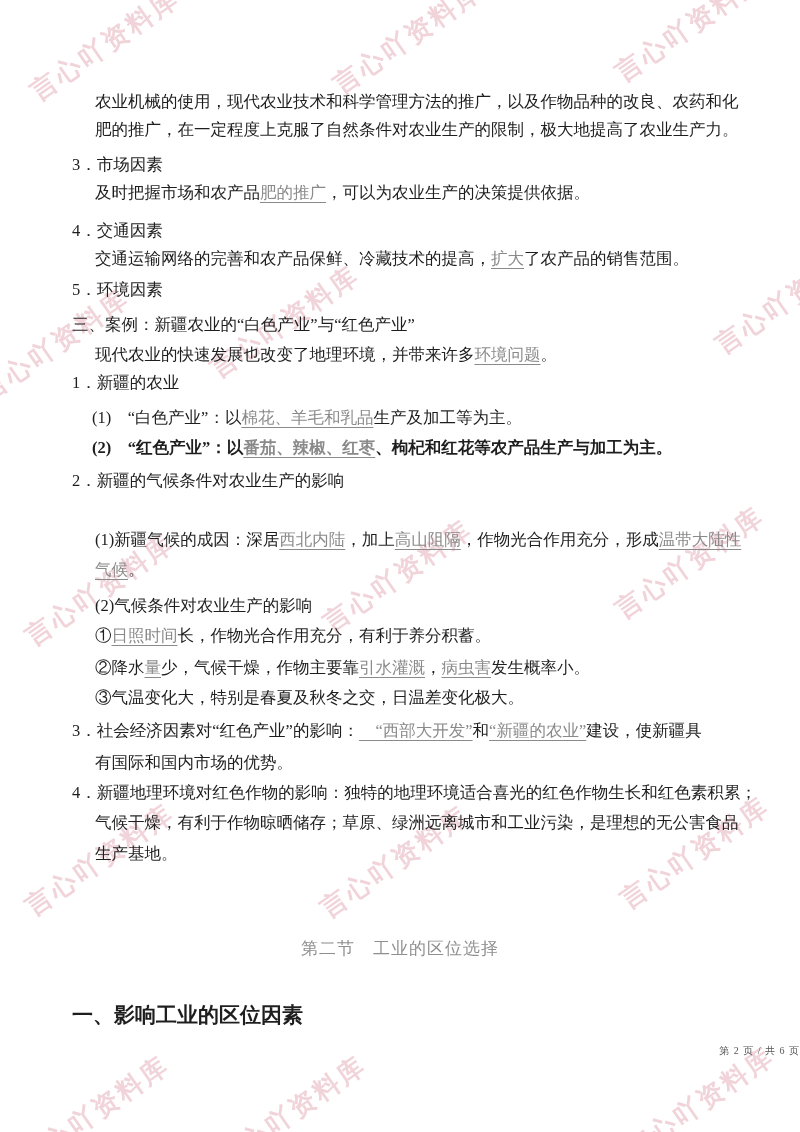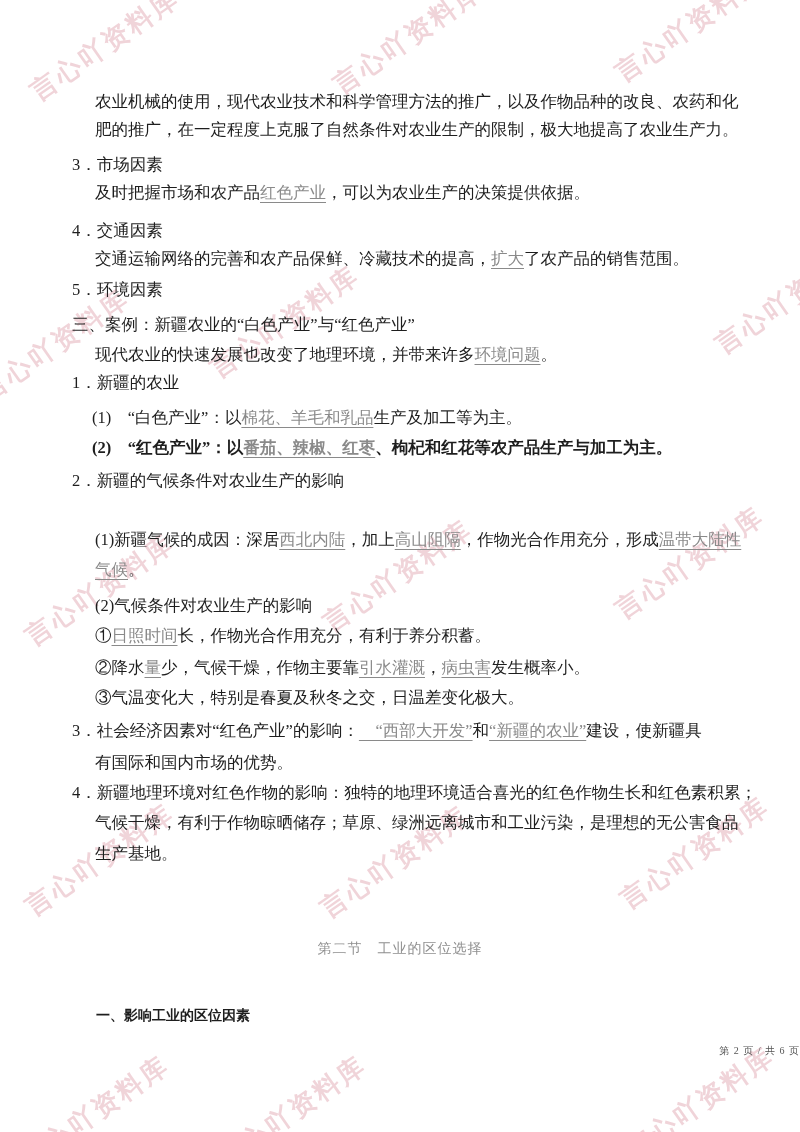--- a/index.html
+++ b/index.html
@@ -27,29 +27,29 @@
   .content{position:relative;z-index:2;padding-top:88px;}
   .line{
     height:28px;line-height:28px;
     font-size:16.5px;
     white-space:nowrap;
   }
   .line.body{margin-left:95px;}
   .line.item{margin-left:72px;}
   .line.sub{margin-left:92px;}
   .line.hei{
-    margin-left:96px;
+    margin-left:72px;
     font-family:"Liberation Sans","DejaVu Sans",sans-serif;
     font-weight:600;
-    font-size:14px;
+    font-size:21px;
   }
   .line.heading{
     text-align:center;
     color:var(--heading_gray,#8f8f8f);
-    font-size:14px;
+    font-size:17px;
     letter-spacing:1px;
   }
   .line.footer{
     text-align:right;
     color:var(--footer_gray,#555555);
     font-size:10px;
     letter-spacing:1px;
   }
   .ans{
     color:var(--answer_gray,#8a8a8a);
@@ -76,21 +76,21 @@
       <span class="watermark" style="left: 395px; top: 862px;">言心吖资料库</span>
       <span class="watermark" style="left: 695px; top: 853px;">言心吖资料库</span>
       <span class="watermark" style="left: 95px; top: 1112px;">言心吖资料库</span>
       <span class="watermark" style="left: 292px; top: 1112px;">言心吖资料库</span>
       <span class="watermark" style="left: 700px; top: 1103px;">言心吖资料库</span>
     </div>
   <div class="content">
       <div class="line body"><span>农业机械的使用，现代农业技术和科学管理方法的推广，以及作物品种的改良、农药和化</span></div>
       <div class="line body"><span>肥的推广，在一定程度上克服了自然条件对农业生产的限制，极大地提高了农业生产力。</span></div>
       <div class="line item" style="margin-top: 7px;"><span>3．市场因素</span></div>
-      <div class="line body"><span>及时把握市场和农产品</span><span class="ans">红色产业</span><span>，可以为农业生产的决策提供依据。</span></div>
+      <div class="line body"><span>及时把握市场和农产品</span><span class="ans">肥的推广</span><span>，可以为农业生产的决策提供依据。</span></div>
       <div class="line item" style="margin-top: 10px;"><span>4．交通因素</span></div>
       <div class="line body"><span>交通运输网络的完善和农产品保鲜、冷藏技术的提高，</span><span class="ans">扩大</span><span>了农产品的销售范围。</span></div>
       <div class="line item" style="margin-top: 3px;"><span>5．环境因素</span></div>
       <div class="line item" style="margin-top: 7px;"><span>三、案例：新疆农业的“白色产业”与“红色产业”</span></div>
       <div class="line body" style="margin-top: 2px;"><span>现代农业的快速发展也改变了地理环境，并带来许多</span><span class="ans">环境问题</span><span>。</span></div>
       <div class="line item"><span>1．新疆的农业</span></div>
       <div class="line sub" style="margin-top: 7px;"><span>(1)　“白色产业”：以</span><span class="ans">棉花、羊毛和乳品</span><span>生产及加工等为主。</span></div>
       <div class="line sub" style="margin-top: 2px; font-weight: bold;"><span>(2)　“红色产业”：以</span><span class="ans">番茄、辣椒、红枣</span><span>、枸杞和红花等农产品生产与加工为主。</span></div>
       <div class="line item" style="margin-top: 5px;"><span>2．新疆的气候条件对农业生产的影响</span></div>
       <div class="line body" style="margin-top: 31px;"><span>(1)新疆气候的成因：深居</span><span class="ans">西北内陆</span><span>，加上</span><span class="ans">高山阻隔</span><span>，作物光合作用充分，形成</span><span class="ans">温带大陆性</span></div>

